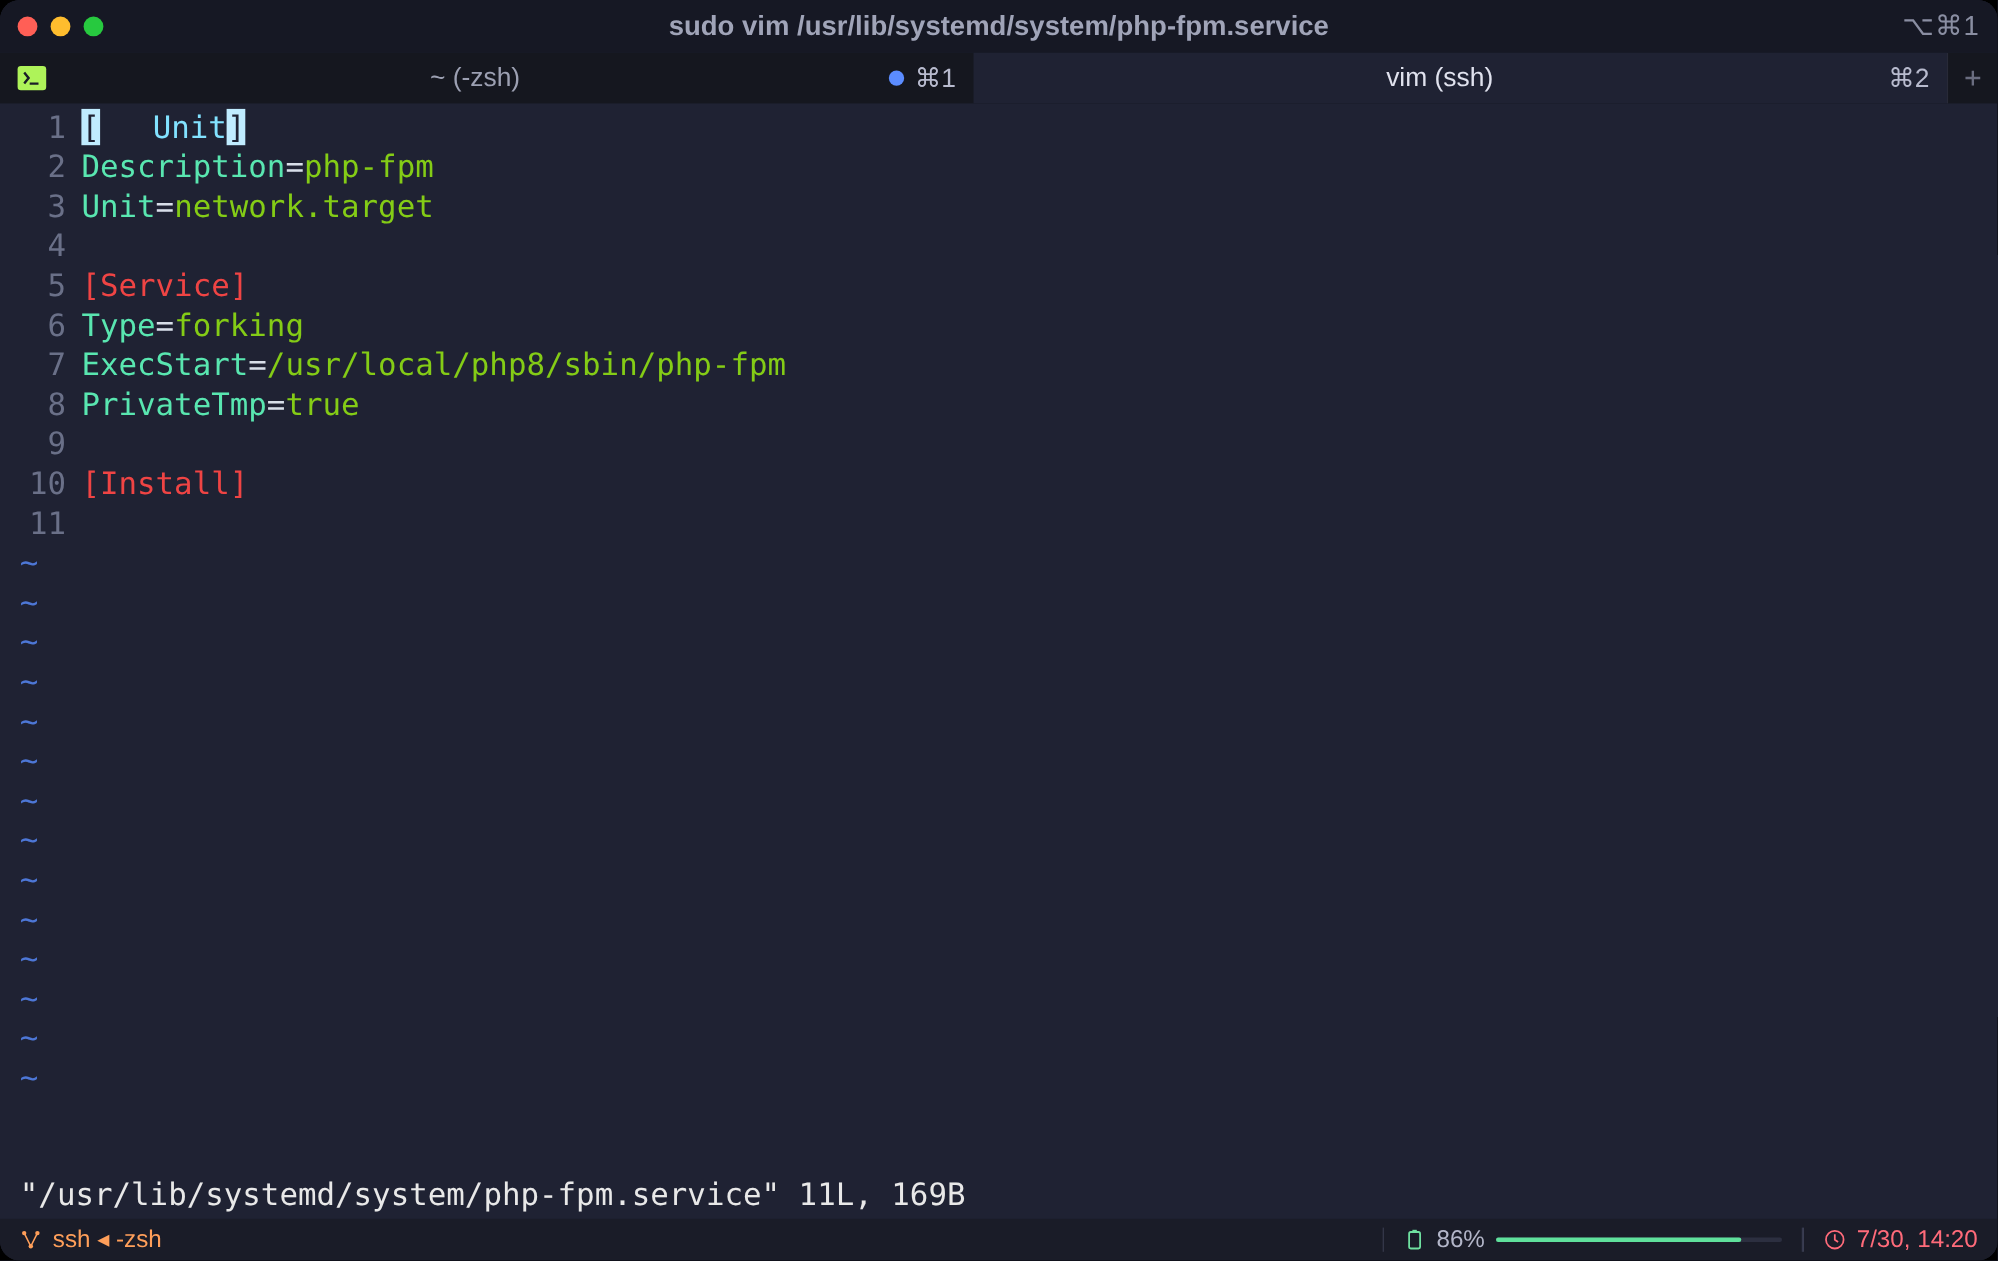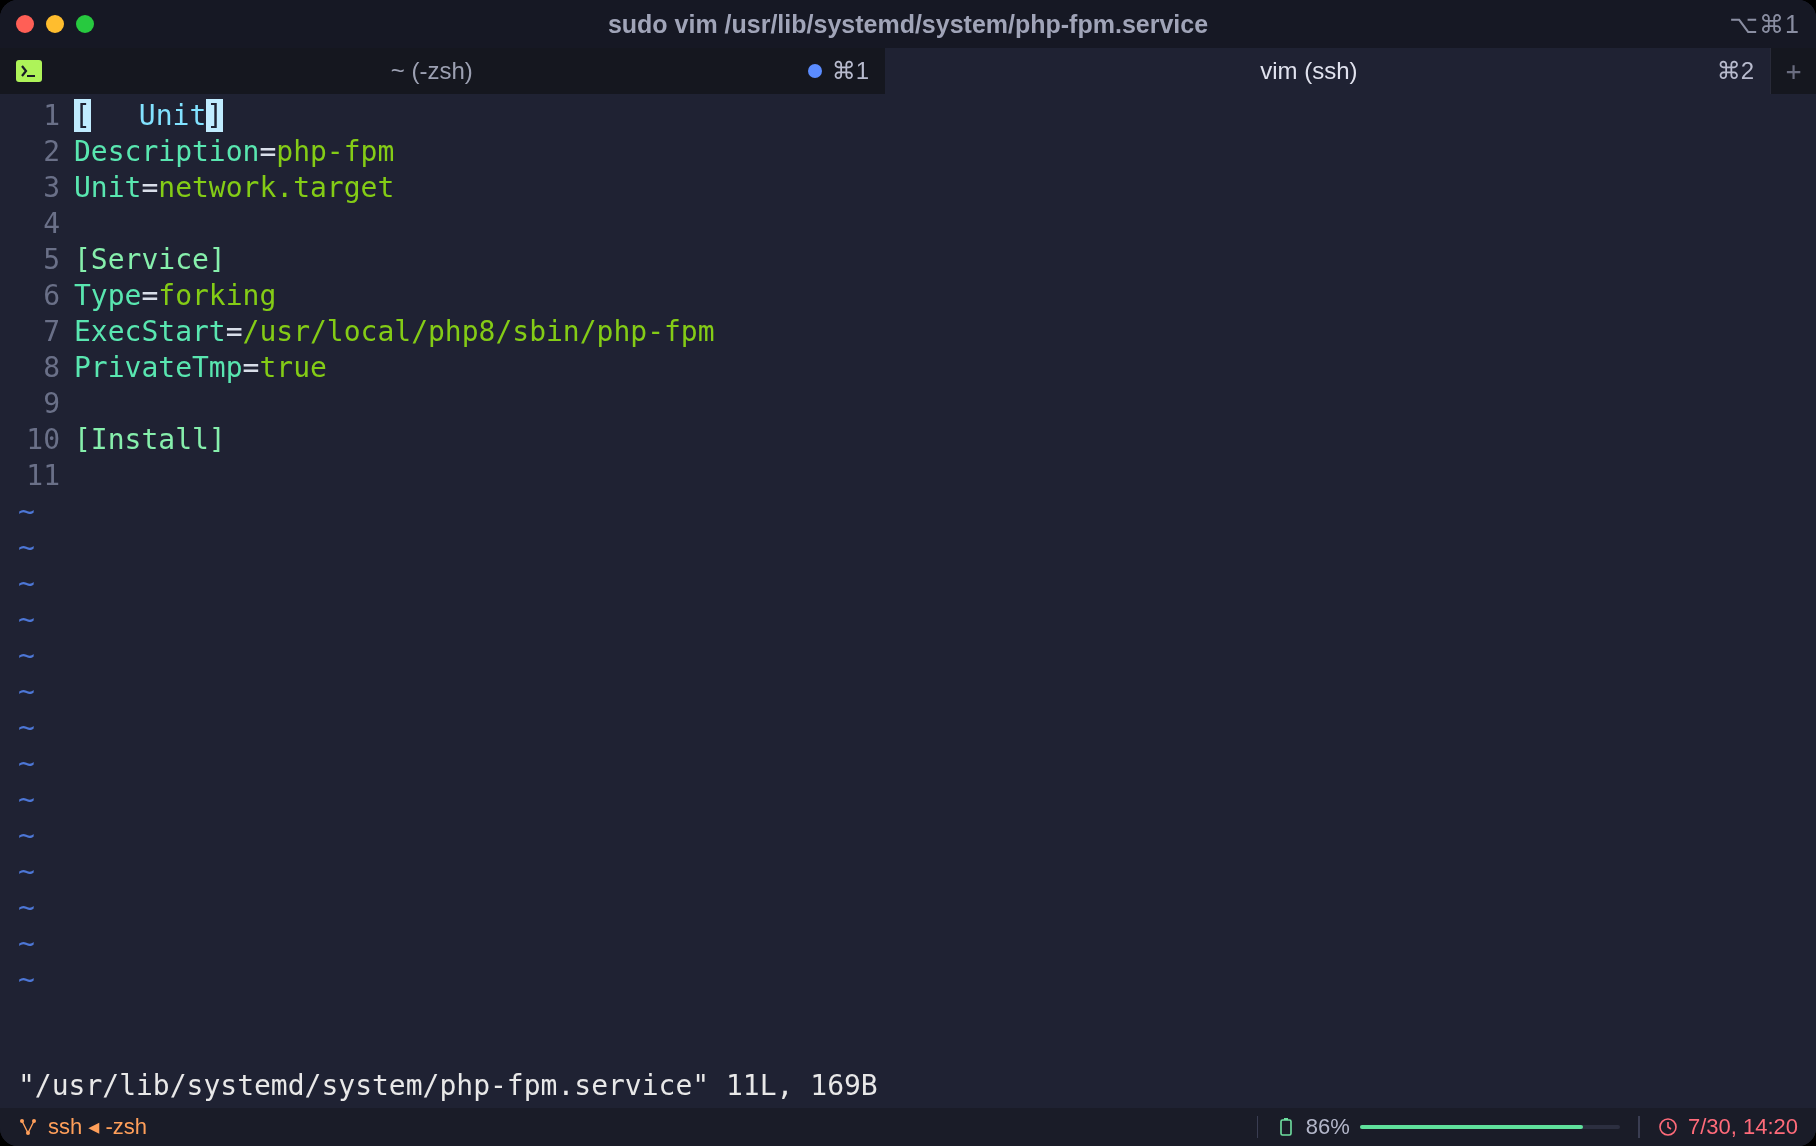--- a/index.html
+++ b/index.html
@@ -93,21 +93,21 @@
   }
   .line { display: flex; }
   .gutter {
     width: 66px;
     min-width: 66px;
     text-align: right;
     padding-right: 6px;
     color: #6a7088;
   }
   .code { white-space: pre; padding-left: 8px; }
-  .bracket { color: #86efac; }
+  .bracket { color: #ef4444; }
   .hlcursor { background: #c0ecff; color: #1f2233; }
   .c-section { color: #82e2ff; padding-left: 48px; }
   .c-key { color: #59e6b0; }
   .c-eq { color: #d8dee9; }
   .c-val { color: #84cc16; }
   .tilde { color: #4d77d6; padding-left: 18px; }
   .statusline {
     padding: 4px 18px 6px 18px;
     color: #e8e8e8;
     font-size: 28px;

